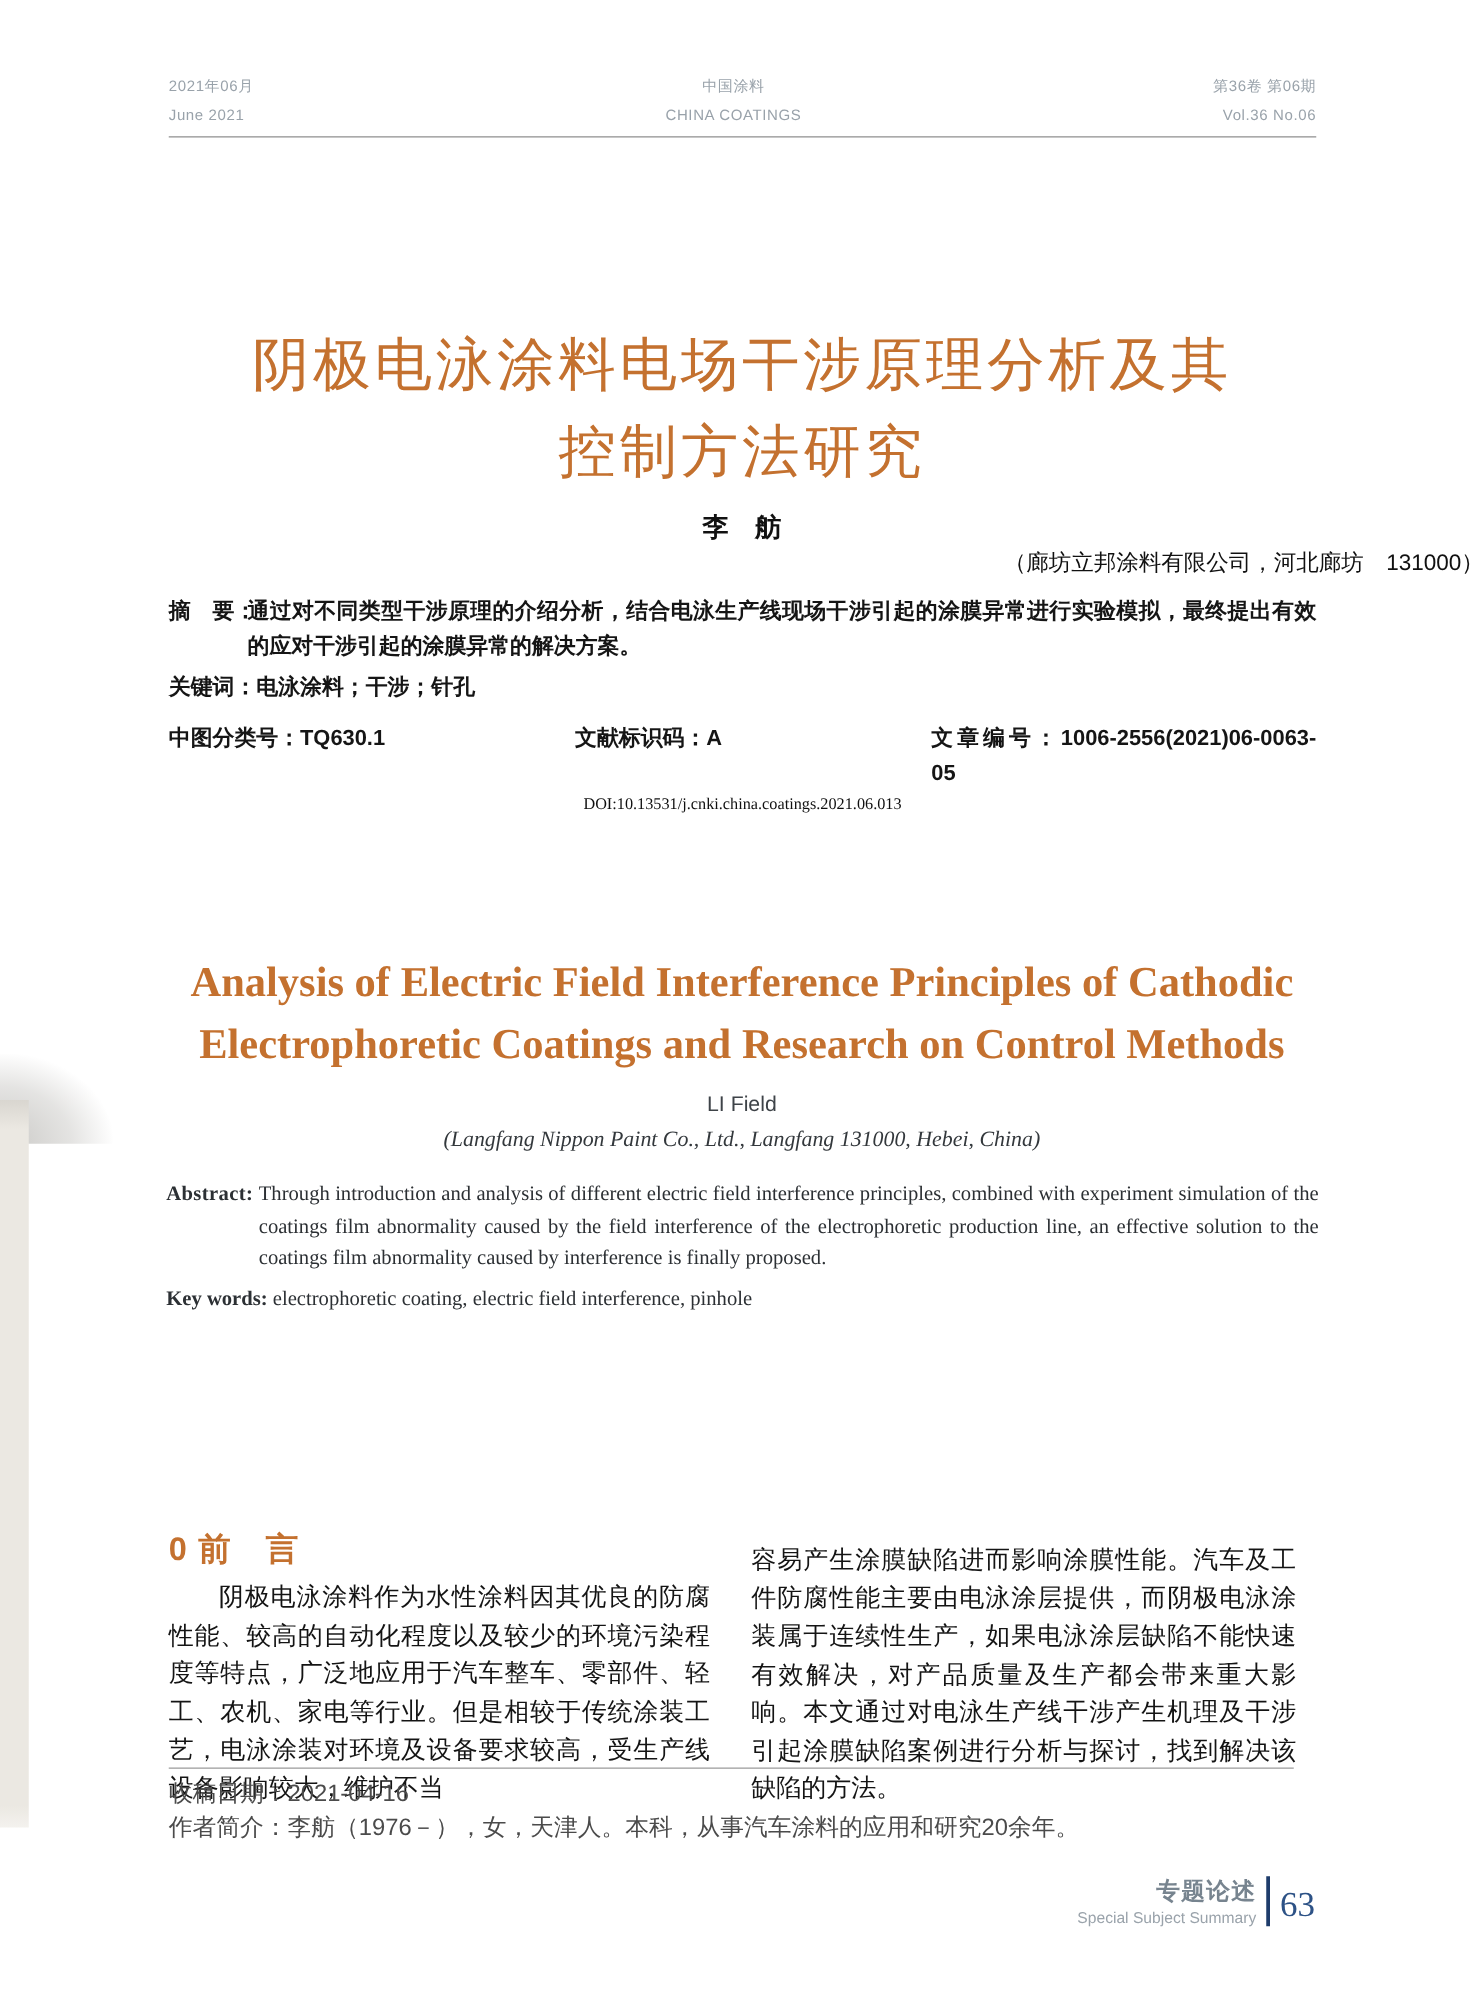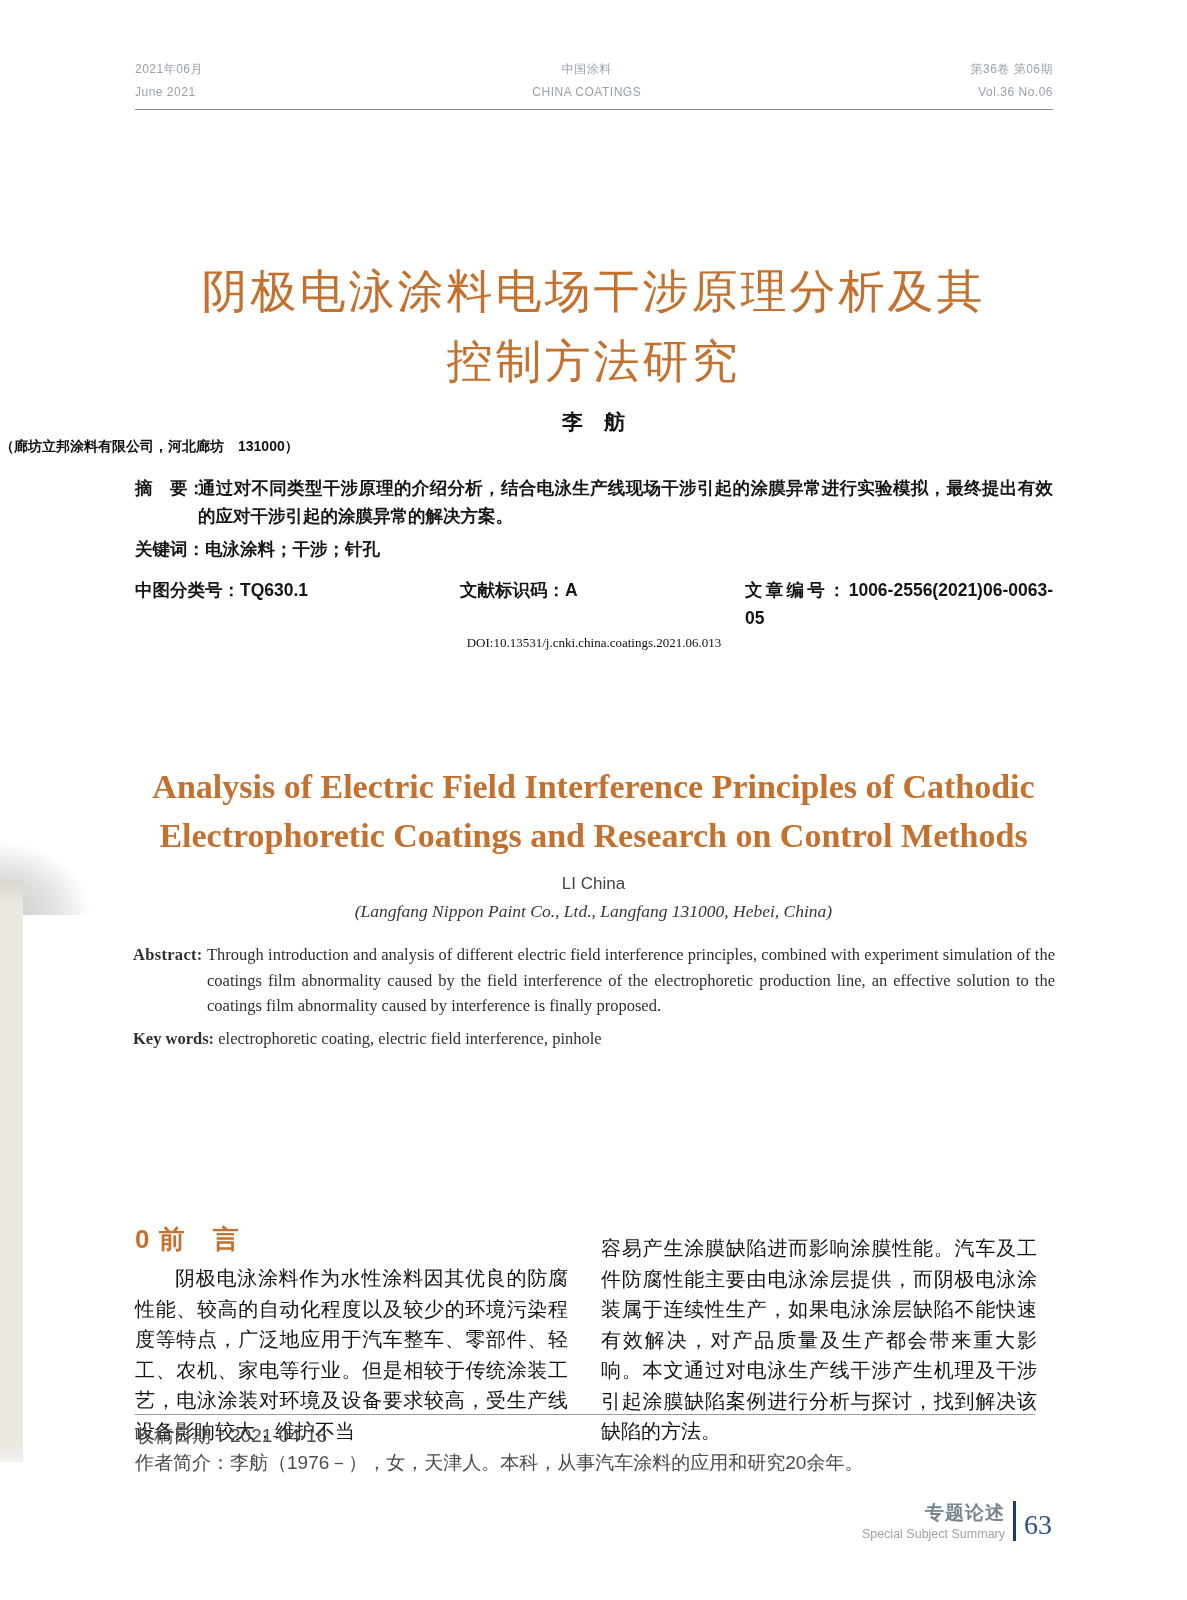--- a/index.html
+++ b/index.html
@@ -45,22 +45,22 @@
   .author-zh {
     position: absolute;
     left: 0; width: 100%; top: 408px;
     text-align: center;
     font-size: 21px; font-weight: bold;
     color: #111;
   }
   .affil-zh {
     position: absolute;
     left: 0; width: 100%; top: 438px;
-    text-align: left;
-    font-size: 14px; font-weight: bold;
+    text-align: right;
+    font-size: 18px; font-weight: normal;
     color: #111;
   }
 
   
   .meta-zh {
     position: absolute;
     left: 135px; width: 918px; top: 474px;
     font-size: 17.5px; line-height: 28px;
     font-weight: 600;
     color: #151515;
@@ -241,21 +241,21 @@
       </span>
     </div>
     <div class="doi-line">DOI:10.13531/j.cnki.china.coatings.2021.06.013</div>
   </div>
 
   <div class="title-en">
     <div>Analysis of Electric Field Interference Principles of Cathodic</div>
     <div>Electrophoretic Coatings and Research on Control Methods</div>
   </div>
 
-  <div class="author-en">LI China</div>
+  <div class="author-en">LI Field</div>
   <div class="affil-en">(Langfang Nippon Paint Co., Ltd., Langfang 131000, Hebei, China)</div>
 
   <div class="meta-en">
     <div class="hang-en">
       <span class="lbl">Abstract:</span>
       <span>Through introduction and analysis of different electric field interference principles, combined with experiment simulation of the coatings film abnormality caused by the field interference of the electrophoretic production line, an effective solution to the coatings film abnormality caused by interference is finally proposed.</span>
     </div>
     <div class="kw-en">
       <span class="lbl">Key words:</span>
       <span>electrophoretic coating, electric field interference, pinhole</span>

